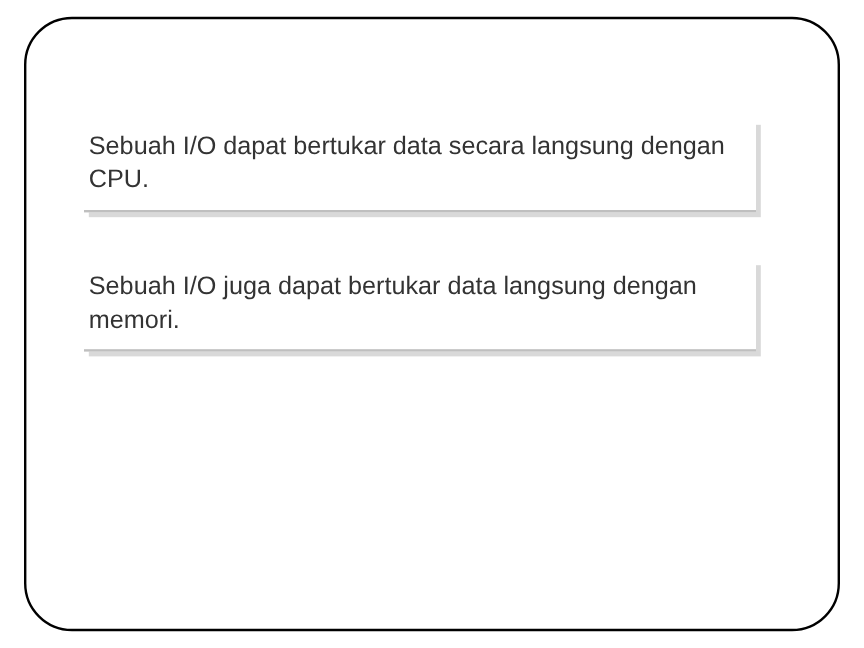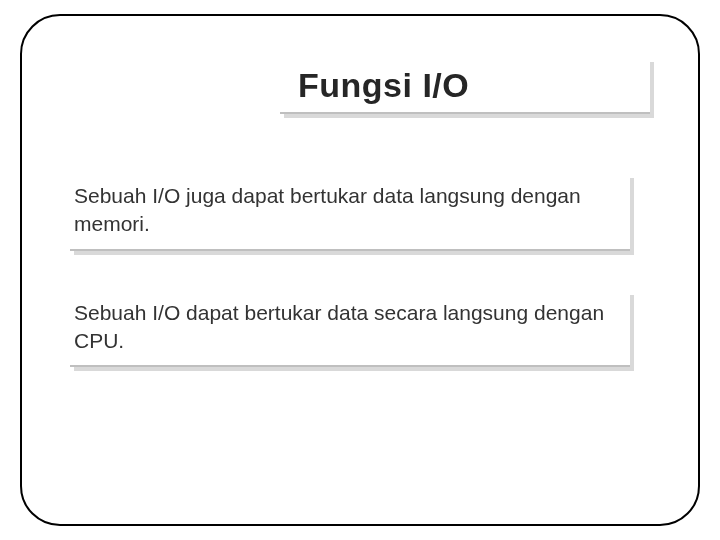--- a/index.html
+++ b/index.html
@@ -78,34 +78,28 @@
     font-size: 21px;
     line-height: 1.35;
     color: #333;
   }
 </style>
 </head>
 <body>
 
 <div class="slide">
 
-  <div class="title-wrap">
-    <div class="title-shadow"></div>
-    <div class="title-front">
-      <span>Fungsi I/O</span>
+
+  <div class="body-block">
+    <div class="block-shadow"></div>
+    <div class="block-front">
+      <span>Sebuah I/O dapat bertukar data secara langsung dengan CPU.</span>
     </div>
   </div>
 
   <div class="body-block">
     <div class="block-shadow"></div>
     <div class="block-front">
       <span>Sebuah I/O juga dapat bertukar data langsung dengan memori.</span>
     </div>
   </div>
 
-  <div class="body-block">
-    <div class="block-shadow"></div>
-    <div class="block-front">
-      <span>Sebuah I/O dapat bertukar data secara langsung dengan CPU.</span>
-    </div>
-  </div>
-
 </div>
 
 </body></html>

